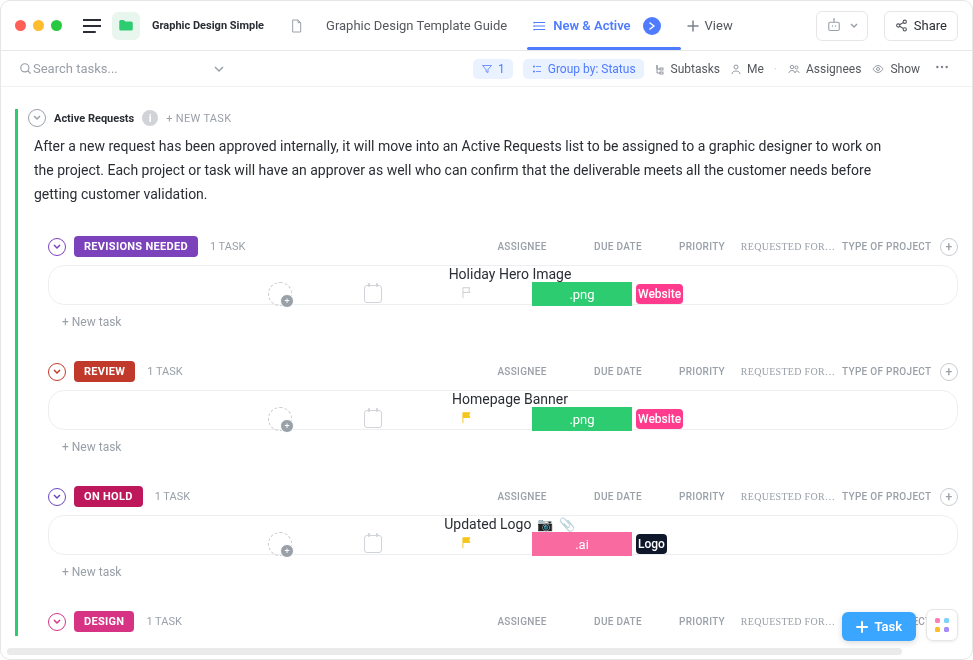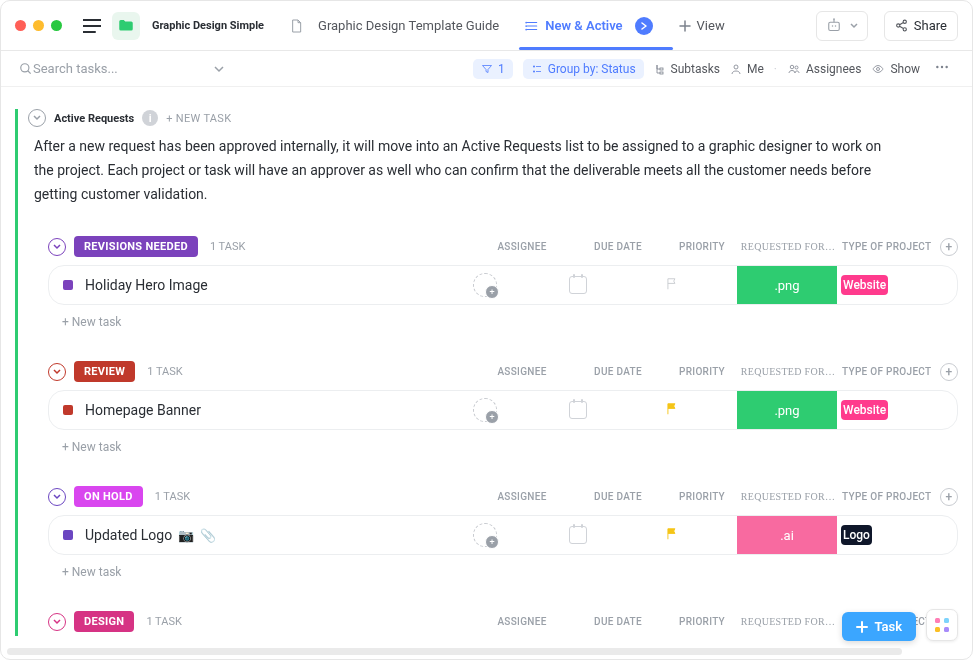--- a/index.html
+++ b/index.html
@@ -9,21 +9,21 @@
     .topbar { height: 50px; display: flex; align-items: center; padding: 0 14px; border-bottom: 1px solid #e8e8e8; gap: 8px; }
     .win-dots { display: flex; gap: 7px; margin-right: 10px; }
     .dot { width: 11px; height: 11px; border-radius: 50%; }
     .dot.red { background: #ff5f57; }
     .dot.yellow { background: #febc2e; }
     .dot.green { background: #28c840; }
     .menu-icon { width: 24px; height: 24px; display: flex; align-items: center; justify-content: center; cursor: pointer; }
     .folder-badge { width: 28px; height: 28px; background: #e9f6ee; border-radius: 6px; display: flex; align-items: center; justify-content: center; }
     .folder-svg { width: 18px; height: 18px; }
     .title { font-size: 11px; font-weight: 700; color: #2a2e34; margin-left: 4px; }
-    .doc-link { display: flex; align-items: center; gap: 14px; margin-left: 16px; color: #54575d; font-size: 13px; cursor: pointer; }
+    .doc-link { display: flex; align-items: center; gap: 22px; margin-left: 16px; color: #54575d; font-size: 13px; cursor: pointer; }
     .tab-active { display: flex; align-items: center; gap: 6px; margin-left: 18px; color: #4f7cff; font-size: 13px; font-weight: 600; padding: 14px 0; position: relative; cursor: pointer; }
     .tab-underline { position: absolute; left: -6px; right: -20px; bottom: -1px; height: 3px; background: #4f7cff; border-radius: 2px; }
     .caret-circle { width: 18px; height: 18px; background: #4f7cff; border-radius: 50%; display: flex; align-items: center; justify-content: center; margin-left: 6px; }
     .plus-view { display: flex; align-items: center; gap: 6px; color: #54575d; font-size: 13px; margin-left: 18px; cursor: pointer; }
     .spacer { flex: 1; }
     .robot-btn { height: 30px; padding: 0 8px; border: 1px solid #e6e6e6; border-radius: 6px; display: flex; align-items: center; gap: 6px; color: #7c828d; cursor: pointer; }
     .share-btn { height: 30px; padding: 0 10px; border: 1px solid #e6e6e6; border-radius: 6px; display: flex; align-items: center; gap: 6px; color: #2a2e34; font-size: 13px; cursor: pointer; margin-left: 8px; }
 
     
     .toolbar { height: 36px; display: flex; align-items: center; padding: 0 18px; gap: 10px; font-size: 12px; color: #54575d; border-bottom: 1px solid #f0f0f0; }
@@ -53,21 +53,21 @@
     .task-count { font-size: 11px; color: #9aa0a8; margin-left: 12px; }
     .col-headers { position: absolute; right: 0; display: flex; align-items: center; font-size: 10px; color: #9aa0a8; font-weight: 500; letter-spacing: 0.3px; }
     .col { text-align: center; }
     .col.assignee { width: 96px; }
     .col.due { width: 96px; }
     .col.priority { width: 72px; }
     .col.format { width: 100px; font-family: Liberation Serif, serif; }
     .col.type { width: 96px; text-align: left; padding-left: 4px; }
     .plus-circle { width: 18px; height: 18px; border: 1.2px solid #c8cbd0; border-radius: 50%; display: flex; align-items: center; justify-content: center; color: #9aa0a8; font-size: 12px; cursor: pointer; margin-left: 6px; }
 
-    .task-row { display: flex; align-items: center; background: #fff; border: 1px solid #eceef0; border-radius: 16px; height: 40px; margin-top: 4px; padding-left: 14px; position: relative; }
+    .task-row { display: flex; align-items: center; background: #fff; border: 1px solid #eceef0; border-radius: 16px; height: 40px; margin-top: 4px; padding-left: 14px; position: relative; flex-direction: column; }
     .status-sq { width: 10px; height: 10px; border-radius: 2px; margin-right: 12px; }
     .task-name { font-size: 14px; color: #2a2e34; flex: 1; display: flex; align-items: center; gap: 6px; }
     .emoji-small { font-size: 13px; }
     .clip-icon { opacity: 0.5; font-size: 13px; }
     .cells { display: flex; align-items: center; height: 100%; }
     .cell { display: flex; align-items: center; height: 100%; }
     .cell.assignee { width: 96px; }
     .cell.due { width: 96px; }
     .cell.priority { width: 72px; }
     .cell.format { width: 100px; }
@@ -333,21 +333,21 @@
       </div>
     <div class="new-task-row">+ New task</div>
   </div>
         <div class="group">
     <div class="group-header">
       <div class="group-collapse" style="border-color:#6b46c1;color:#6b46c1">
         <svg width="8" height="8" viewBox="0 0 8 8">
                 <path d="M1 2l3 3 3-3" stroke="#6b46c1" stroke-width="1.5" fill="none"></path>
               </svg>
       </div>
-      <div class="status-chip" style="background:#d946ef">ON HOLD</div>
+      <div class="status-chip" style="background:#be185d">ON HOLD</div>
       <div class="task-count">1 TASK</div>
       <div class="col-headers">
         <div class="col assignee">ASSIGNEE</div>
         <div class="col due">DUE DATE</div>
         <div class="col priority">PRIORITY</div>
         <div class="col format">REQUESTED FOR…</div>
         <div class="col type">TYPE OF PROJECT</div>
         <div class="plus-circle">+</div>
       </div>
     </div>

